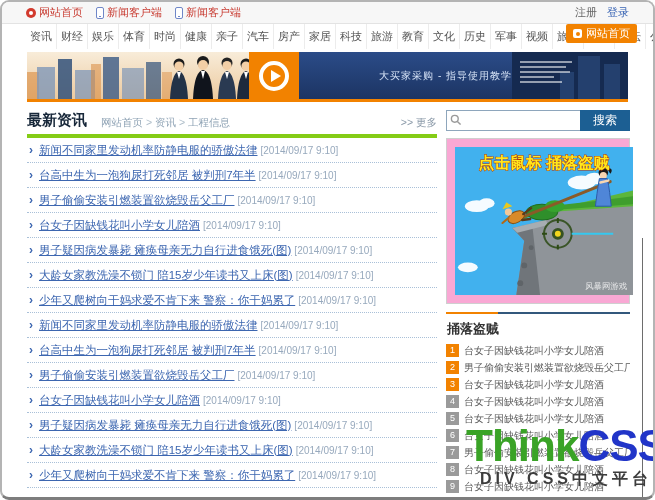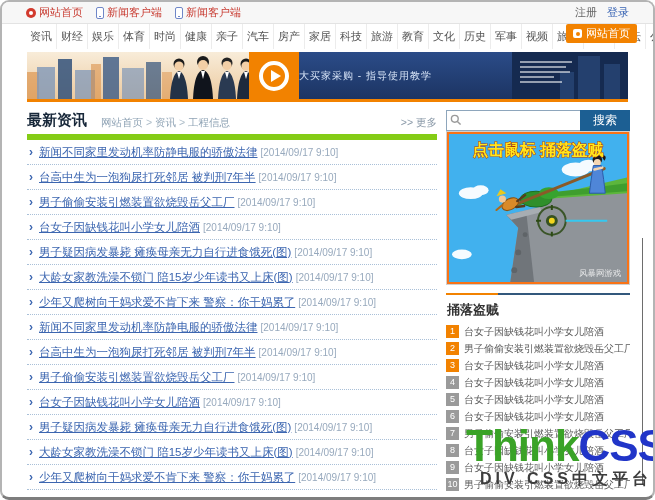--- a/index.html
+++ b/index.html
@@ -24,55 +24,55 @@
   .ico-navhome{width:9px;height:9px;background:#fff;border-radius:2px;position:relative;}
   .ico-navhome::after{content:"";position:absolute;left:2.5px;top:2.5px;width:4px;height:4px;background:#f28200;border-radius:50%;}
 
   
   .banner{margin:3px 25px 0 25px;height:47px;display:flex;border-bottom:3px solid #f28200;position:relative;cursor:pointer;}
   .b-left{width:222px;height:47px;flex:0 0 auto;}
   .b-left svg{display:block;}
   .b-play{width:50px;background:#f28200;display:flex;align-items:center;justify-content:center;flex:0 0 auto;cursor:pointer;}
   .play-ring{width:30px;height:30px;border-radius:50%;border:4px solid #fff;box-sizing:border-box;background:#f28200;position:relative;}
   .play-ring::after{content:"";position:absolute;left:8px;top:5px;border-left:10px solid #fff;border-top:6px solid transparent;border-bottom:6px solid transparent;}
-  .b-mid{flex:1;background:linear-gradient(#2b4c88,#1c3463);color:#fff;display:flex;flex-direction:column;justify-content:center;text-align:left;}
+  .b-mid{flex:1;background:linear-gradient(#2b4c88,#1c3463);color:#fff;display:flex;flex-direction:column;justify-content:center;text-align:right;}
   .b-sub{font-size:10px;color:#d6e3f7;letter-spacing:1px;}
   .b-title{font-size:18px;font-weight:bold;letter-spacing:1px;margin-top:1px;}
   .b-right{width:116px;background:#152a50;position:relative;overflow:hidden;flex:0 0 auto;}
   .b-bldg{position:absolute;background:#24406e;}
   .b-lines{position:absolute;left:8px;top:9px;}
   .b-lines i{display:block;height:2px;background:rgba(255,255,255,.55);margin-bottom:3px;}
 
   
   .content{display:flex;padding:8px 14px 0 25px;gap:9px;position:relative;}
   .col-left{width:410px;flex:0 0 auto;}
   .col-right{width:184px;flex:0 0 auto;position:relative;}
   .vrule{position:absolute;top:128px;bottom:8px;right:12px;width:1px;background:#6d6d6d;}
 
-  .list-head{display:flex;align-items:flex-end;border-bottom:6px solid #84cc16;padding-bottom:4px;height:20px;}
+  .list-head{display:flex;align-items:flex-end;border-bottom:4px solid #84cc16;padding-bottom:4px;height:20px;}
   .list-title{font-size:15px;font-weight:bold;color:#18283a;}
   .breadcrumb{margin-left:14px;font-size:10.5px;color:#8fa3b5;display:flex;}
   .crumb{cursor:pointer;}
   .crumb + .crumb::before{content:"\00a0>\00a0";color:#aebdc9;cursor:default;}
   .more{margin-left:auto;font-size:10.5px;color:#8a99a8;cursor:pointer;}
 
   .news-row{height:24px;display:flex;align-items:center;border-bottom:1px dotted #a9c0d8;font-size:11.5px;overflow:hidden;white-space:nowrap;}
   .arrow-ico{color:#3c66b0;font-weight:bold;margin:0 6px 0 2px;font-size:12px;}
   .news-link{color:#3c66b0;cursor:pointer;text-decoration:underline;}
   .news-date{margin-left:3px;color:#97a9bd;font-size:10px;}
 
   
-  .search-row{display:flex;height:21px;margin-bottom:0;}
+  .search-row{display:flex;height:21px;margin-bottom:7px;}
   .search-box{flex:1;position:relative;}
   .search-input{width:100%;height:21px;box-sizing:border-box;border:1px solid #8ea6bc;border-right:none;padding:0 4px 0 19px;font-size:11px;outline:none;}
   .mag{position:absolute;left:4px;top:4px;}
   .search-btn{width:50px;background:#1c5f93;color:#fff;border:none;font-size:12px;cursor:pointer;}
 
   
-  .ad-box{border:1px solid #cfcfcf;background:#f97316;padding:2px;margin-bottom:8px;cursor:pointer;}
+  .ad-box{border:1px solid #cfcfcf;background:#f9a8d4;padding:8px;margin-bottom:8px;cursor:pointer;}
   .ad-box svg{display:block;}
 
   
   .rank-bar{height:2px;background:linear-gradient(90deg,#f28200 0,#f28200 52px,#33587c 52px);}
   .rank-title{font-size:13px;font-weight:bold;color:#333;padding:6px 0 4px 1px;}
   .rank-row{height:17px;display:flex;align-items:center;gap:5px;font-size:10px;color:#5a5a5a;overflow:hidden;white-space:nowrap;}
   .badge{width:13px;height:13px;flex:0 0 auto;background:#9a9a9a;color:#fff;font-size:9px;line-height:13px;text-align:center;font-style:normal;}
   .badge[data-tier="top"]{background:#f28200;}
   .rank-link{cursor:pointer;}
 

